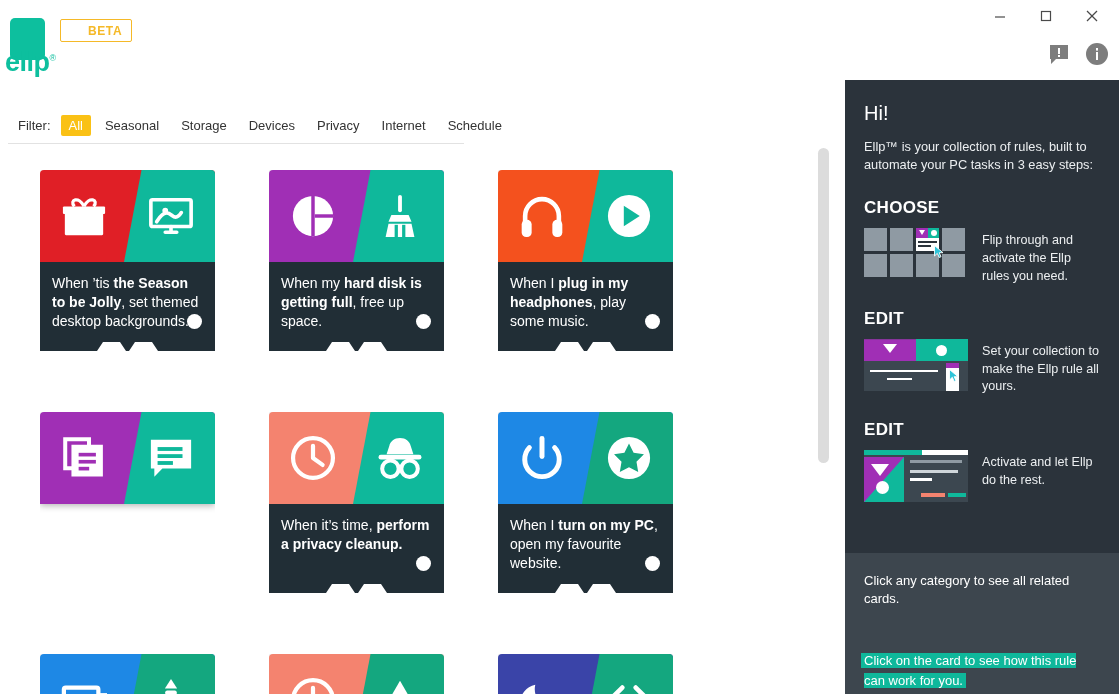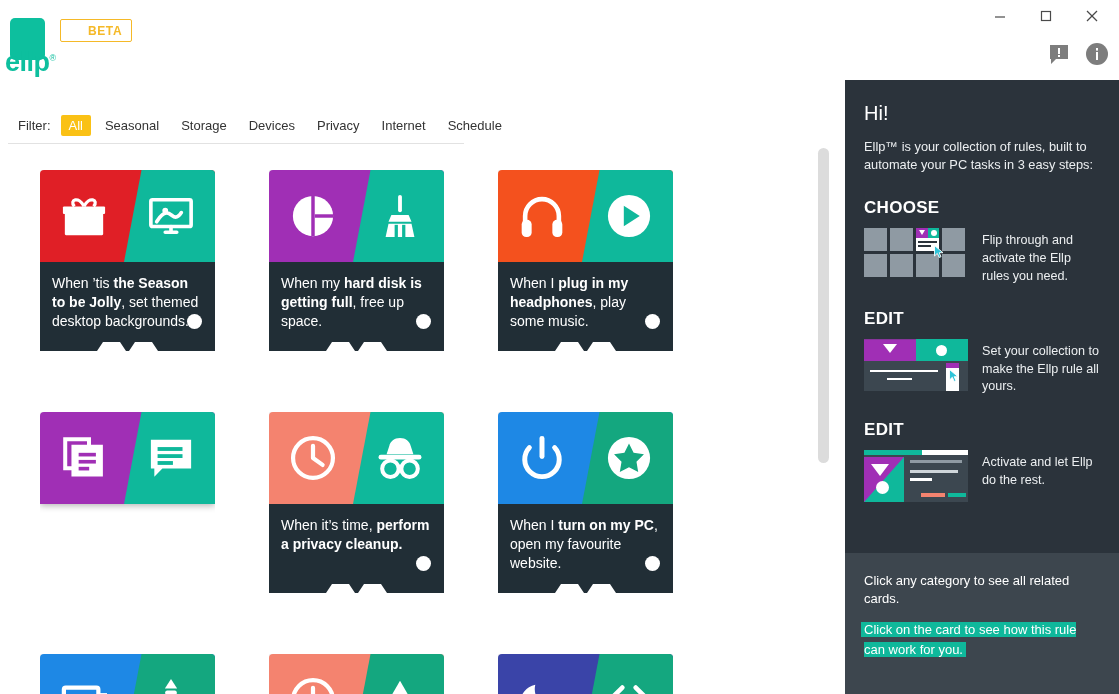--- a/index.html
+++ b/index.html
@@ -546,18 +546,18 @@
             <div class="s-pill" style="left:57px;width:24px;background:#f4836f;"></div>
             <div class="s-pill" style="left:84px;width:18px;background:#0fb89b;"></div>
           </div>
           <div class="sb-step-desc">Activate and let Ellp do the rest.</div>
         </div>
       </div>
     </div>
 
     <div class="sb-tips">
       <div class="tip-plain">Click any category to see all related cards.</div>
-      <div style="margin-top:12px;">
+      <div style="margin-top:43px;">
         <span class="tip-hi">Click on the card to see how this rule can work for you.</span>
       </div>
     </div>
   </div>
 </div>
 
 </body></html>

